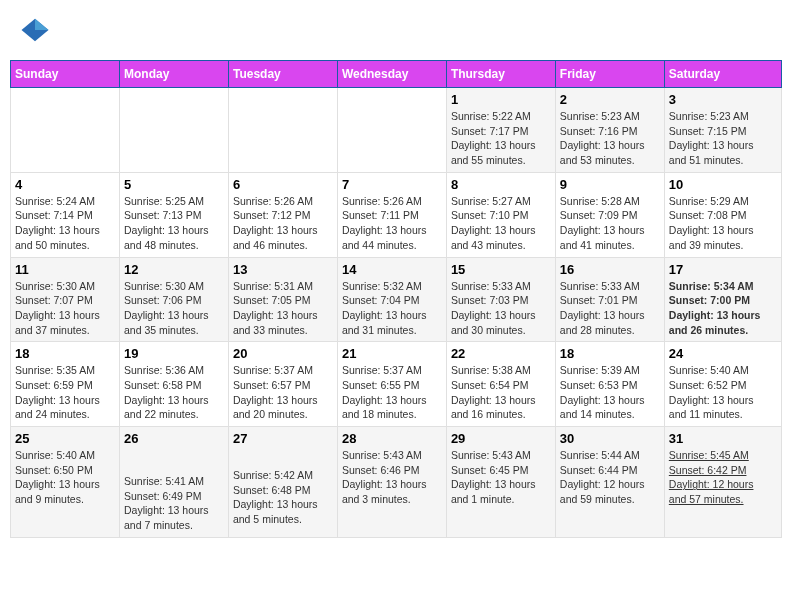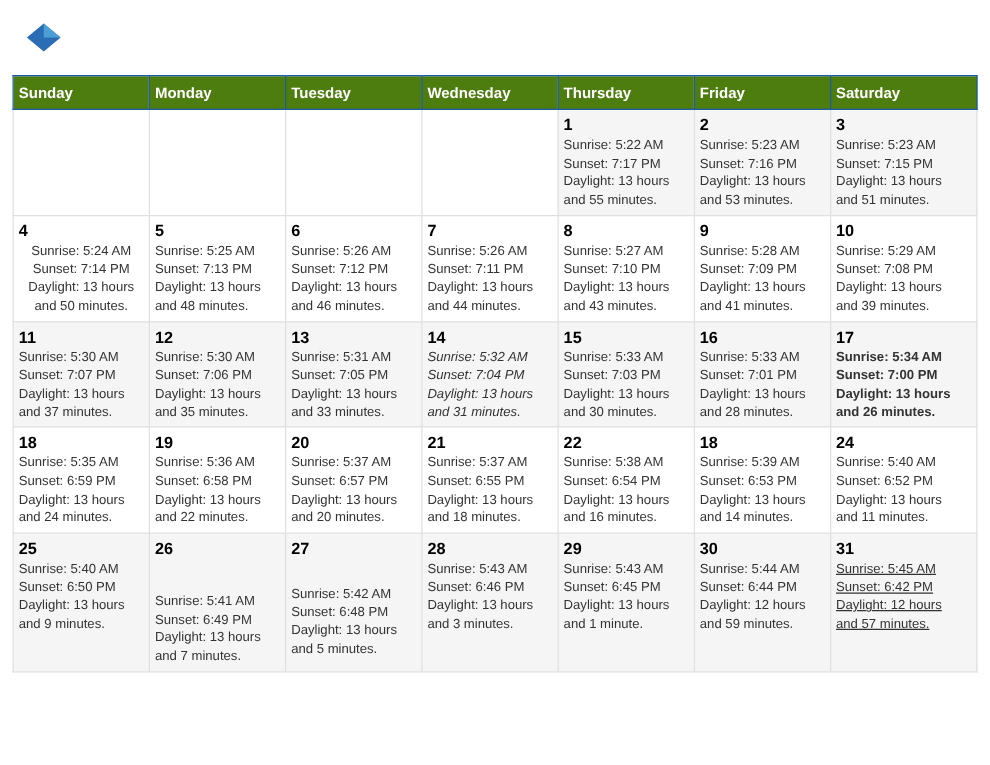--- a/index.html
+++ b/index.html
@@ -52,21 +52,21 @@
     .subtitle {
       font-size: 16px;
       color: #555;
     }
     table {
       width: 100%;
       border-collapse: collapse;
       font-size: 11px;
     }
     thead tr {
-      background-color: #4d7c0f;
+      background-color: #d946ef;
       color: white;
     }
     thead th {
       padding: 6px 4px;
       text-align: left;
       font-weight: bold;
       font-size: 12px;
       border: 1px solid #1a5da5;
     }
     tbody tr {
@@ -153,21 +153,21 @@
           <span class="day-num">3</span>
           <div class="day-info" style="white-space: pre-line;">Sunrise: 5:23 AM
 Sunset: 7:15 PM
 Daylight: 13 hours
 and 51 minutes.</div>
         </td>
       </tr>
       <tr>
         <td>
           <span class="day-num">4</span>
-          <div class="day-info" style="white-space: pre-line; text-align: center;">Sunrise: 5:24 AM
+          <div class="day-info" style="white-space: pre-line;">Sunrise: 5:24 AM
 Sunset: 7:14 PM
 Daylight: 13 hours
 and 50 minutes.</div>
         </td>
         <td>
           <span class="day-num">5</span>
           <div class="day-info" style="white-space: pre-line;">Sunrise: 5:25 AM
 Sunset: 7:13 PM
 Daylight: 13 hours
 and 48 minutes.</div>
@@ -225,21 +225,21 @@
         </td>
         <td>
           <span class="day-num">13</span>
           <div class="day-info" style="white-space: pre-line;">Sunrise: 5:31 AM
 Sunset: 7:05 PM
 Daylight: 13 hours
 and 33 minutes.</div>
         </td>
         <td>
           <span class="day-num">14</span>
-          <div class="day-info" style="white-space: pre-line; font-style: italic;">Sunrise: 5:32 AM
+          <div class="day-info" style="white-space: pre-line;">Sunrise: 5:32 AM
 Sunset: 7:04 PM
 Daylight: 13 hours
 and 31 minutes.</div>
         </td>
         <td>
           <span class="day-num">15</span>
           <div class="day-info" style="white-space: pre-line;">Sunrise: 5:33 AM
 Sunset: 7:03 PM
 Daylight: 13 hours
 and 30 minutes.</div>

